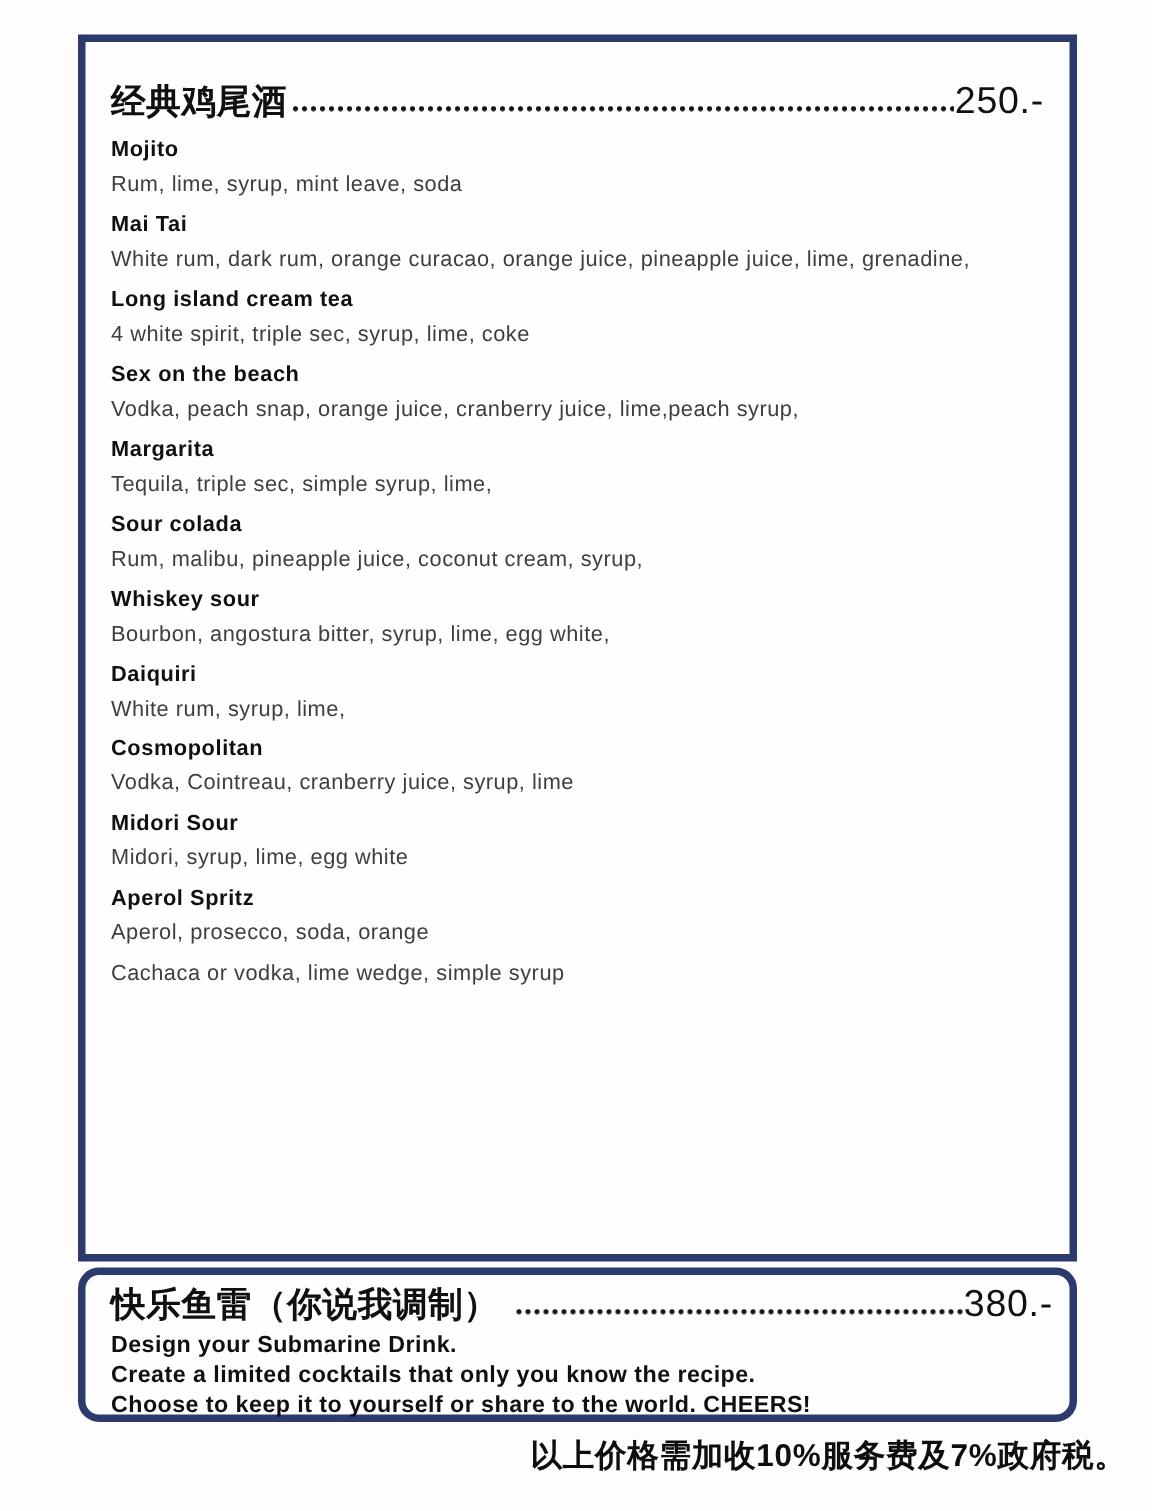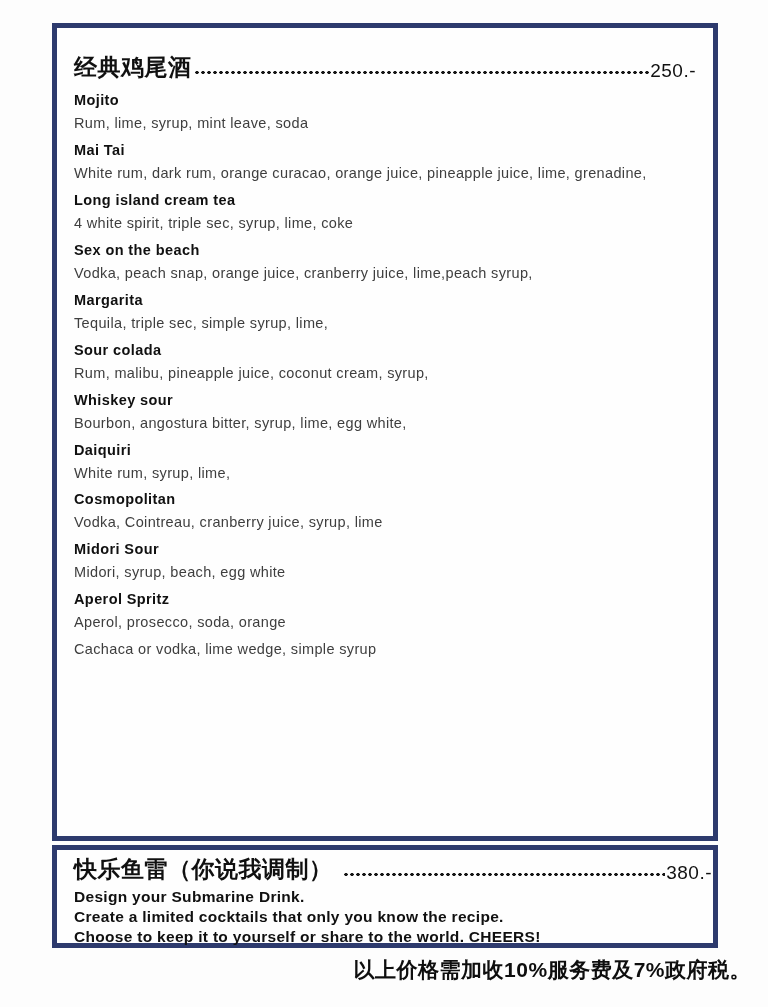--- a/index.html
+++ b/index.html
@@ -12,21 +12,21 @@
     position: relative;
   }
   .menu-box {
     position: absolute;
     left: 52px;
     width: 666px;
     border: 5px solid #2d3a6d;
     background: #fefefe;
   }
   #classic-box { top: 23px; height: 818px; padding: 26px 17px 0 17px; }
-  #submarine-box { top: 845px; height: 103px; padding: 6px 1px 0 17px; }
+  #submarine-box { top: 845px; height: 103px; padding: 6px 11px 0 17px; border-radius: 14px; }
 
   .section-header {
     display: flex;
     align-items: flex-end;
   }
   .section-title {
     font-size: 23px;
     font-weight: bold;
     letter-spacing: 0.5px;
     line-height: 1.15;
@@ -36,21 +36,21 @@
   .dots {
     flex: 1;
     height: 5px;
     margin: 0 1px 5px 2px;
     background-image: radial-gradient(circle, #161616 1.5px, transparent 1.9px);
     background-size: 6px 5px;
     background-repeat: repeat-x;
     background-position: left bottom;
   }
   .section-price {
-    font-size: 19px;
+    font-size: 25px;
     font-weight: normal;
     letter-spacing: 0.5px;
     line-height: 1.05;
     white-space: nowrap;
     color: #111;
   }
 
   .items { margin-top: 13px; }
   .item { margin-bottom: 11px; }
   .item-name {
@@ -141,21 +141,21 @@
     <div class="item-ing">White rum, syrup, lime,</div>
   </div>
 
   <div class="item">
     <div class="item-name">Cosmopolitan</div>
     <div class="item-ing">Vodka, Cointreau, cranberry juice, syrup, lime</div>
   </div>
 
   <div class="item">
     <div class="item-name">Midori Sour</div>
-    <div class="item-ing">Midori, syrup, beach, egg white</div>
+    <div class="item-ing">Midori, syrup, lime, egg white</div>
   </div>
 
   <div class="item">
     <div class="item-name">Aperol Spritz</div>
     <div class="item-ing">Aperol, prosecco, soda, orange</div>
   </div>
 
   <div class="item">
     <div class="item-ing">Cachaca or vodka, lime wedge, simple syrup</div>
   </div>

